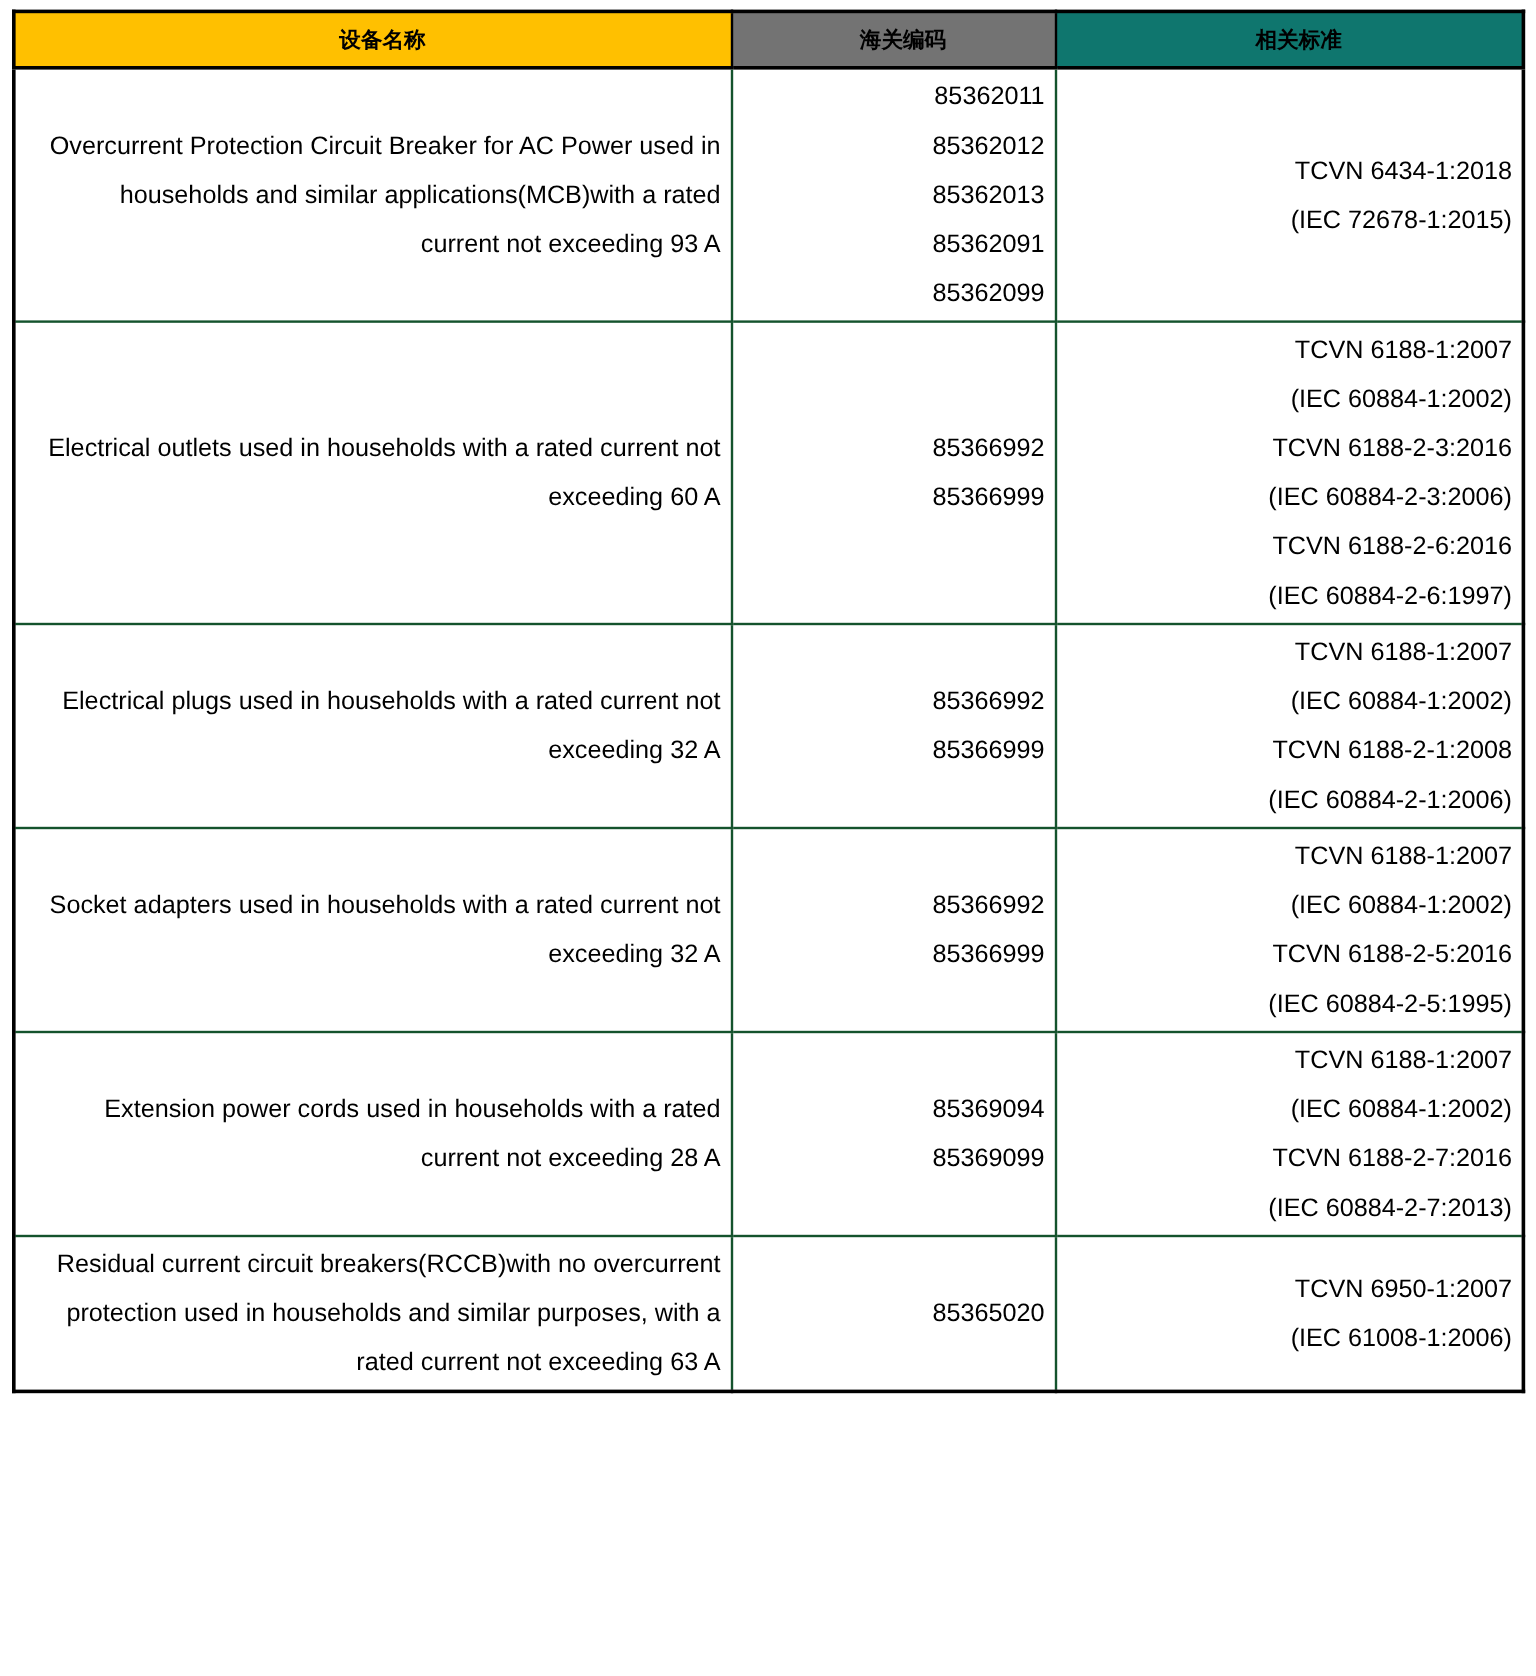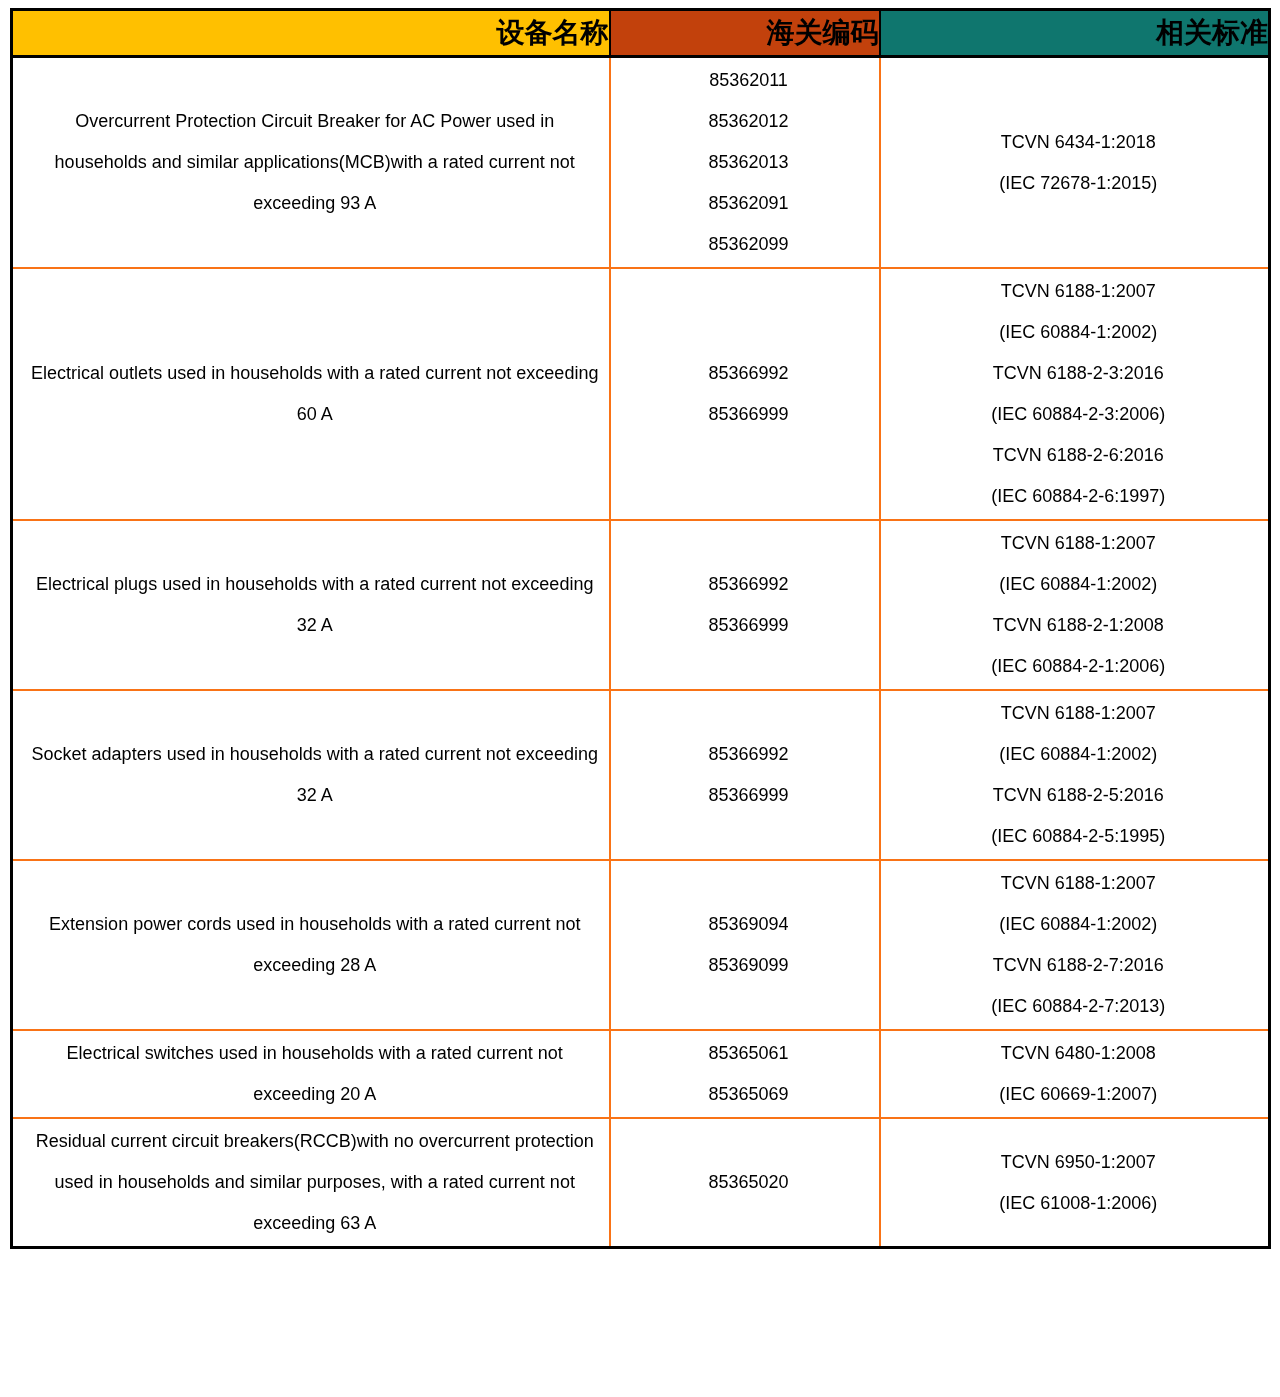--- a/index.html
+++ b/index.html
@@ -24,34 +24,34 @@
   }
   col.c-device   { width: 598px; }
   col.c-code     { width: 270px; }
   col.c-standard { width: 390px; }
 
   thead th {
     background: #FFC000;
     border: 2px solid #000000;
     border-bottom: 3px solid #000000;
     height: 44px;
-    font-size: 28px;
+    font-size: 18px;
     font-weight: 600;
-    text-align: right;
+    text-align: center;
     padding: 0 0 0 16px;
     vertical-align: middle;
   }
   tbody td {
-    border: 2px solid #f97316;
+    border: 2px solid #14532d;
     vertical-align: middle;
-    font-size: 18px;
+    font-size: 21px;
     line-height: 41px;
     padding: 2px 8px 2px 16px;
     white-space: pre-line;
-    text-align: center;
+    text-align: right;
   }
   
   tr.r0 td { height: 203px; }
   tr.r1 td { height: 164px; }
   tr.r2 td { height: 246px; }
   tr.r3 td { height: 161px; }
   tr.r4 td { height: 162px; }
   tr.r5 td { height: 163px; }
   tr.r6 td { height: 80px;  }
   tr.r7 td { height: 123px; }
@@ -62,21 +62,21 @@
 <div class="page" style="background: rgb(255, 255, 255);">
   <table class="std-table">
     <colgroup>
       <col class="c-device">
       <col class="c-code">
       <col class="c-standard">
     </colgroup>
     <thead>
       <tr>
         <th style="background: rgb(255, 192, 0);">设备名称</th>
-        <th style="background: #c2410c;">海关编码</th>
+        <th style="background: #737373;">海关编码</th>
         <th style="background: #0f766e;">相关标准</th>
       </tr>
     </thead>
     <tbody>
       <tr class="r0">
         <td>Overcurrent Protection Circuit Breaker for AC Power used in households and similar applications(MCB)with a rated current not exceeding 93 A</td>
         <td>85362011
 85362012
 85362013
 85362091
@@ -115,27 +115,20 @@
       </tr>
       <tr class="r5">
         <td>Extension power cords used in households with a rated current not exceeding 28 A</td>
         <td>85369094
 85369099</td>
         <td>TCVN 6188-1:2007
 (IEC 60884-1:2002)
 TCVN 6188-2-7:2016
 (IEC 60884-2-7:2013)</td>
       </tr>
-      <tr class="r6">
-        <td>Electrical switches used in households with a rated current not exceeding 20 A</td>
-        <td>85365061
-85365069</td>
-        <td>TCVN 6480-1:2008
-(IEC 60669-1:2007)</td>
-      </tr>
       <tr class="r7">
         <td>Residual current circuit breakers(RCCB)with no overcurrent protection used in households and similar purposes, with a rated current not exceeding 63 A</td>
         <td>85365020</td>
         <td>TCVN 6950-1:2007
 (IEC 61008-1:2006)</td>
       </tr>
     </tbody>
   </table>
 </div>
 

